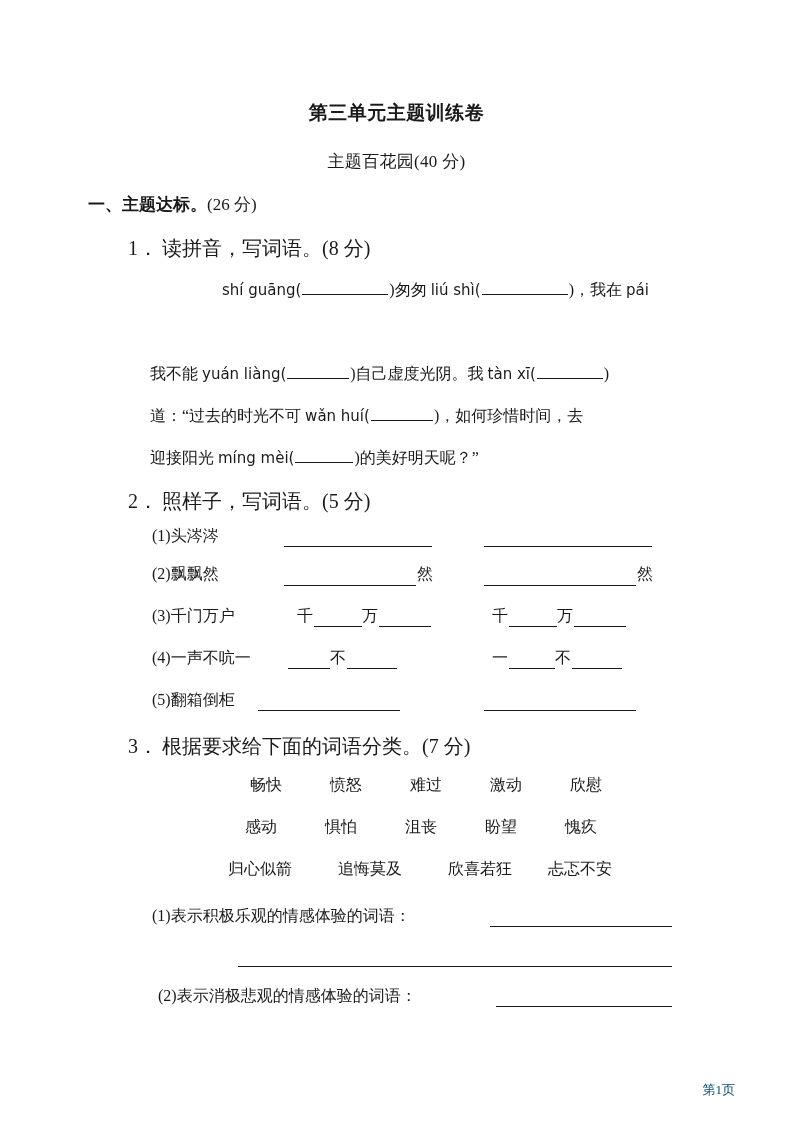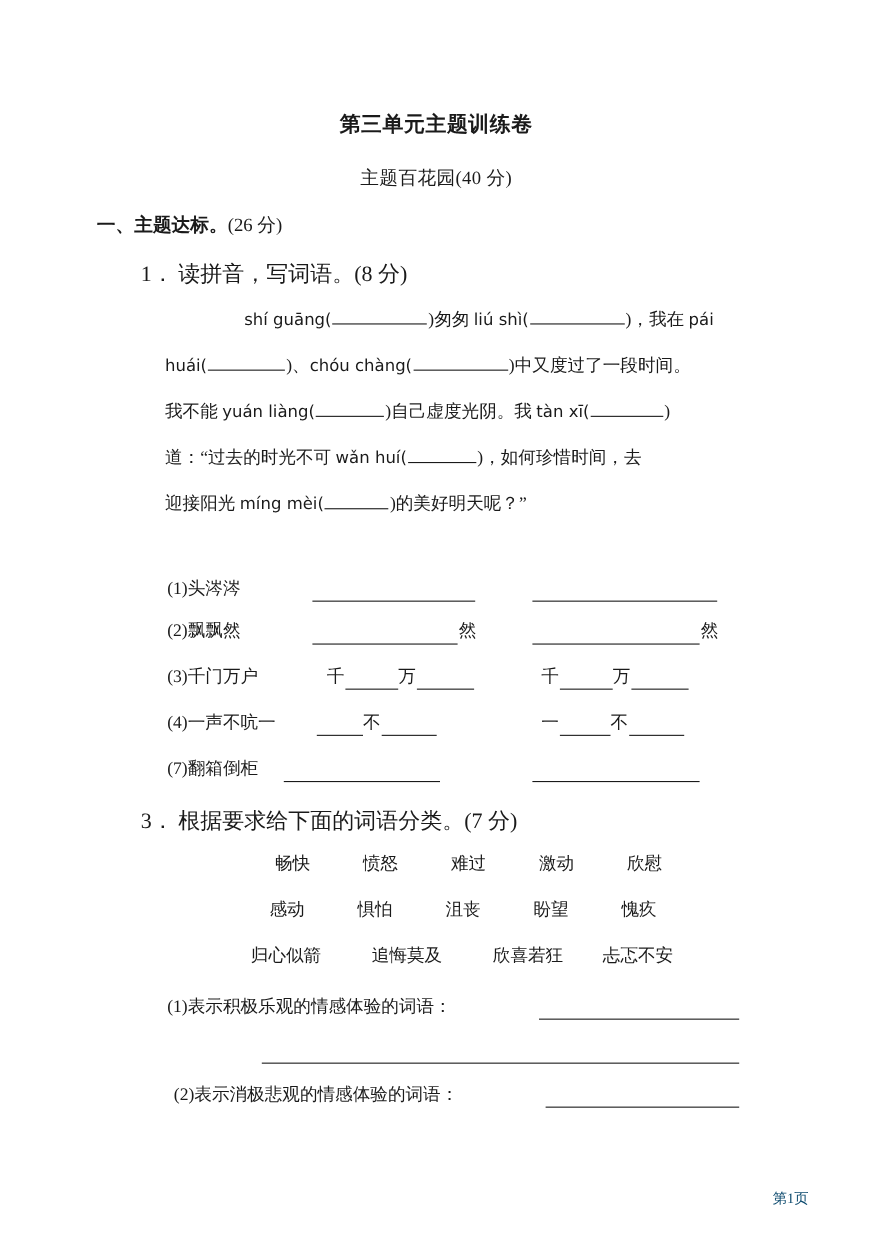--- a/index.html
+++ b/index.html
@@ -117,36 +117,36 @@
   </div>
 
   <div class="q-head" style="top:235px;">
     <span class="q-num">1．</span><span>读拼音，写词语。</span><span>(8 分)</span>
   </div>
 
   <div class="line" style="left:222px; top:278px;text-align:right;">
     <span class="py">shí  guāng(</span><span class="ul" style="width:86px;"></span><span>)匆匆 </span><span class="py">liú  shì(</span><span class="ul" style="width:86px;"></span><span>)，我在 </span><span class="py">pái</span>
   </div>
 
-  <div class="line" style="left:150px; top:320px;">
-    <span class="py">huái(</span><span class="ul" style="width:70px;"></span><span>)、</span><span class="py">chóu  chàng(</span><span class="ul" style="width:86px;"></span><span>)中又度过了一段时间。</span>
-  </div>
 
   <div class="line" style="left:150px; top:362px;">
     <span>我不能 </span><span class="py">yuán  liàng(</span><span class="ul" style="width:62px;"></span><span>)自己虚度光阴。我 </span><span class="py">tàn  xī(</span><span class="ul" style="width:66px;"></span><span>)</span>
   </div>
 
   <div class="line" style="left:150px; top:404px;">
     <span>道：“过去的时光不可 </span><span class="py">wǎn  huí(</span><span class="ul" style="width:62px;"></span><span>)，如何珍惜时间，去</span>
   </div>
 
   <div class="line" style="left:150px; top:446px;">
     <span>迎接阳光 </span><span class="py">míng  mèi(</span><span class="ul" style="width:58px;"></span><span>)的美好明天呢？”</span>
   </div>
 
+  <div class="q-head" style="top:488px;">
+    <span class="q-num">2．</span><span>照样子，写词语。</span><span>(5 分)</span>
+  </div>
 
   <div class="line" style="left:152px; top:528px;">(1)头涔涔</div>
   <div class="rule" style="left:284px; top:546px; width:148px;"></div>
   <div class="rule" style="left:484px; top:546px; width:168px;"></div>
 
   <div class="line" style="left:152px; top:566px;">(2)飘飘然</div>
   <div class="rule" style="left:284px; top:585px; width:132px;"></div>
   <div class="line" style="left:417px; top:566px;">然</div>
   <div class="rule" style="left:484px; top:585px; width:152px;"></div>
   <div class="line" style="left:637px; top:566px;">然</div>
@@ -163,21 +163,21 @@
 
   <div class="line" style="left:152px; top:650px;">(4)一声不吭一</div>
   <div class="rule" style="left:288px; top:668px; width:42px;"></div>
   <div class="line" style="left:330px; top:650px;">不</div>
   <div class="rule" style="left:347px; top:668px; width:50px;"></div>
   <div class="line" style="left:492px; top:650px;">一</div>
   <div class="rule" style="left:509px; top:668px; width:46px;"></div>
   <div class="line" style="left:555px; top:650px;">不</div>
   <div class="rule" style="left:572px; top:668px; width:50px;"></div>
 
-  <div class="line" style="left:152px; top:692px;">(7)翻箱倒柜</div>
+  <div class="line" style="left:152px; top:692px;">(5)翻箱倒柜</div>
   <div class="rule" style="left:258px; top:710px; width:142px;"></div>
   <div class="rule" style="left:484px; top:710px; width:152px;"></div>
 
   <div class="q-head" style="top:733px;">
     <span class="q-num">3．</span><span>根据要求给下面的词语分类。</span><span>(7 分)</span>
   </div>
 
   <div class="word-row" style="left:250px; top:775px;">
     <span class="w" style="width:80px;">畅快</span><span class="w" style="width:80px;">愤怒</span><span class="w" style="width:80px;">难过</span><span class="w" style="width:80px;">激动</span><span class="w">欣慰</span>
   </div>

